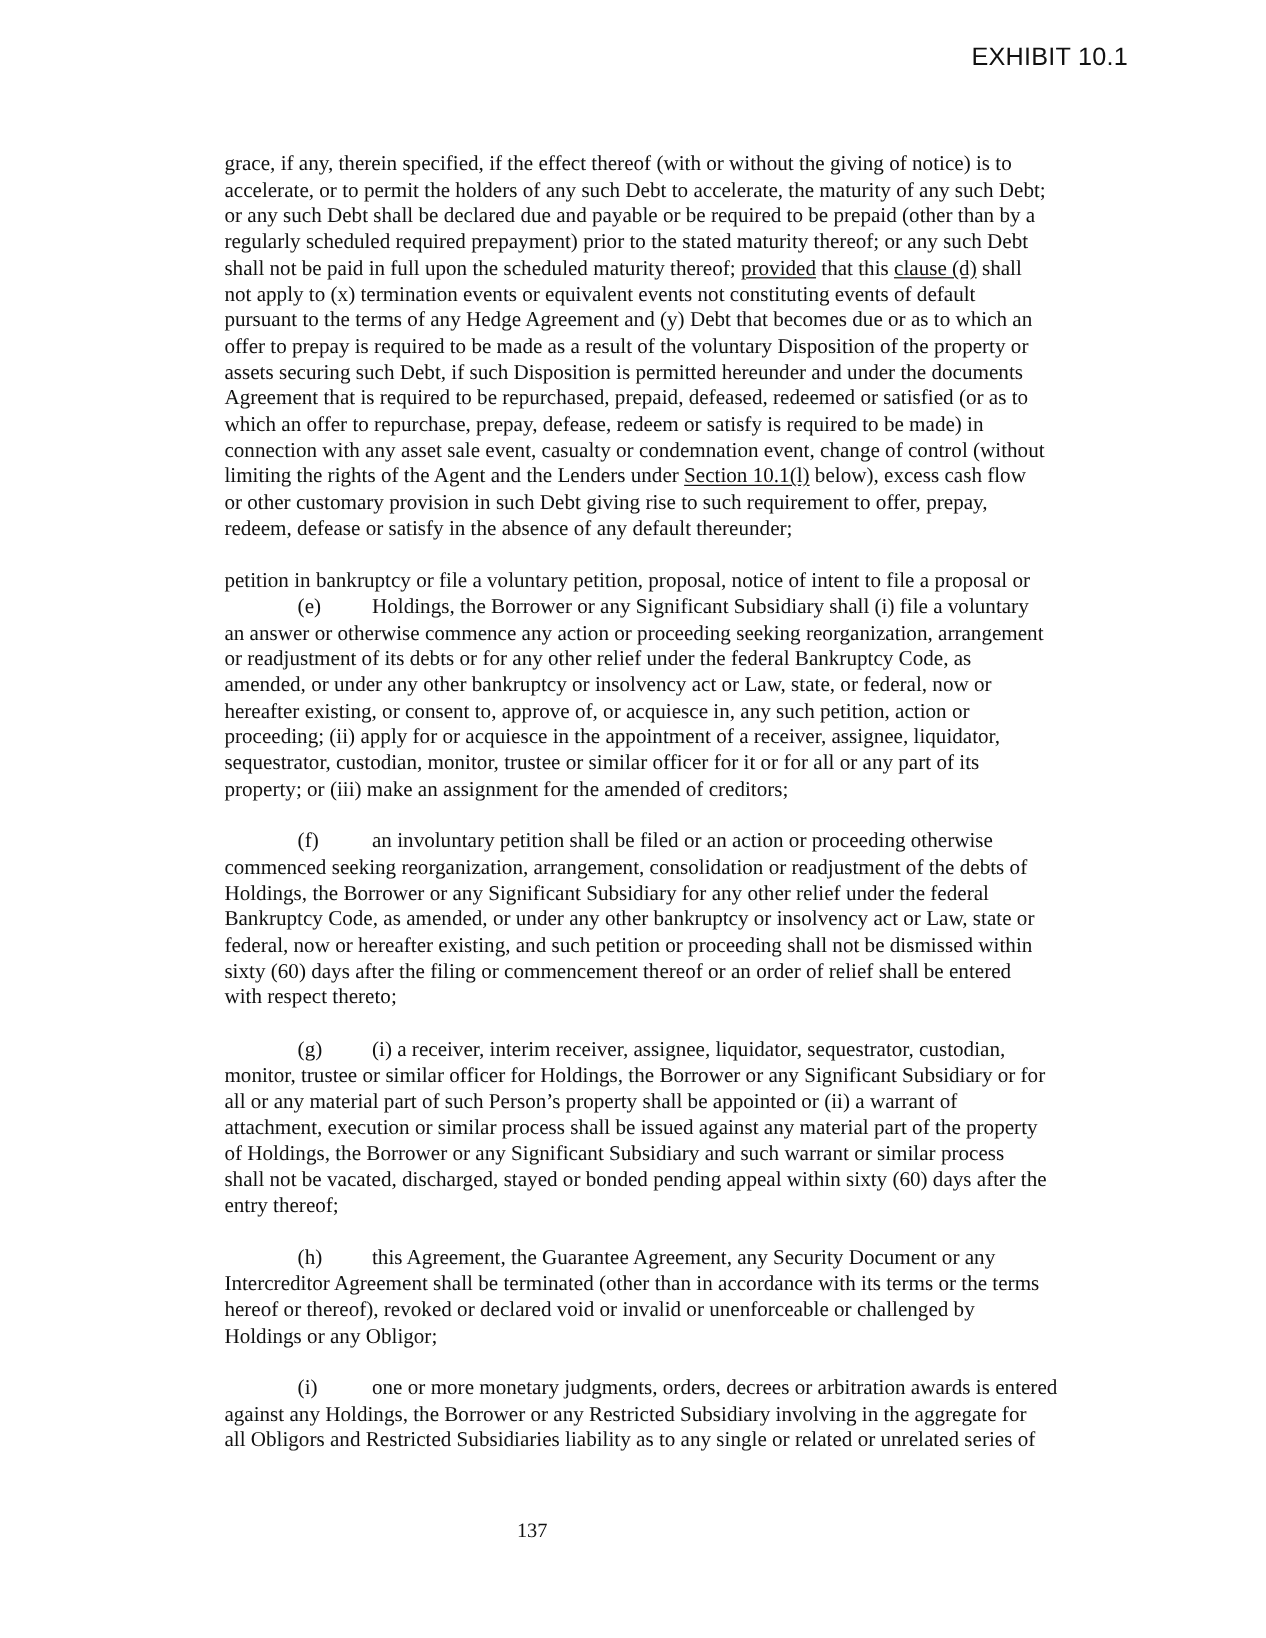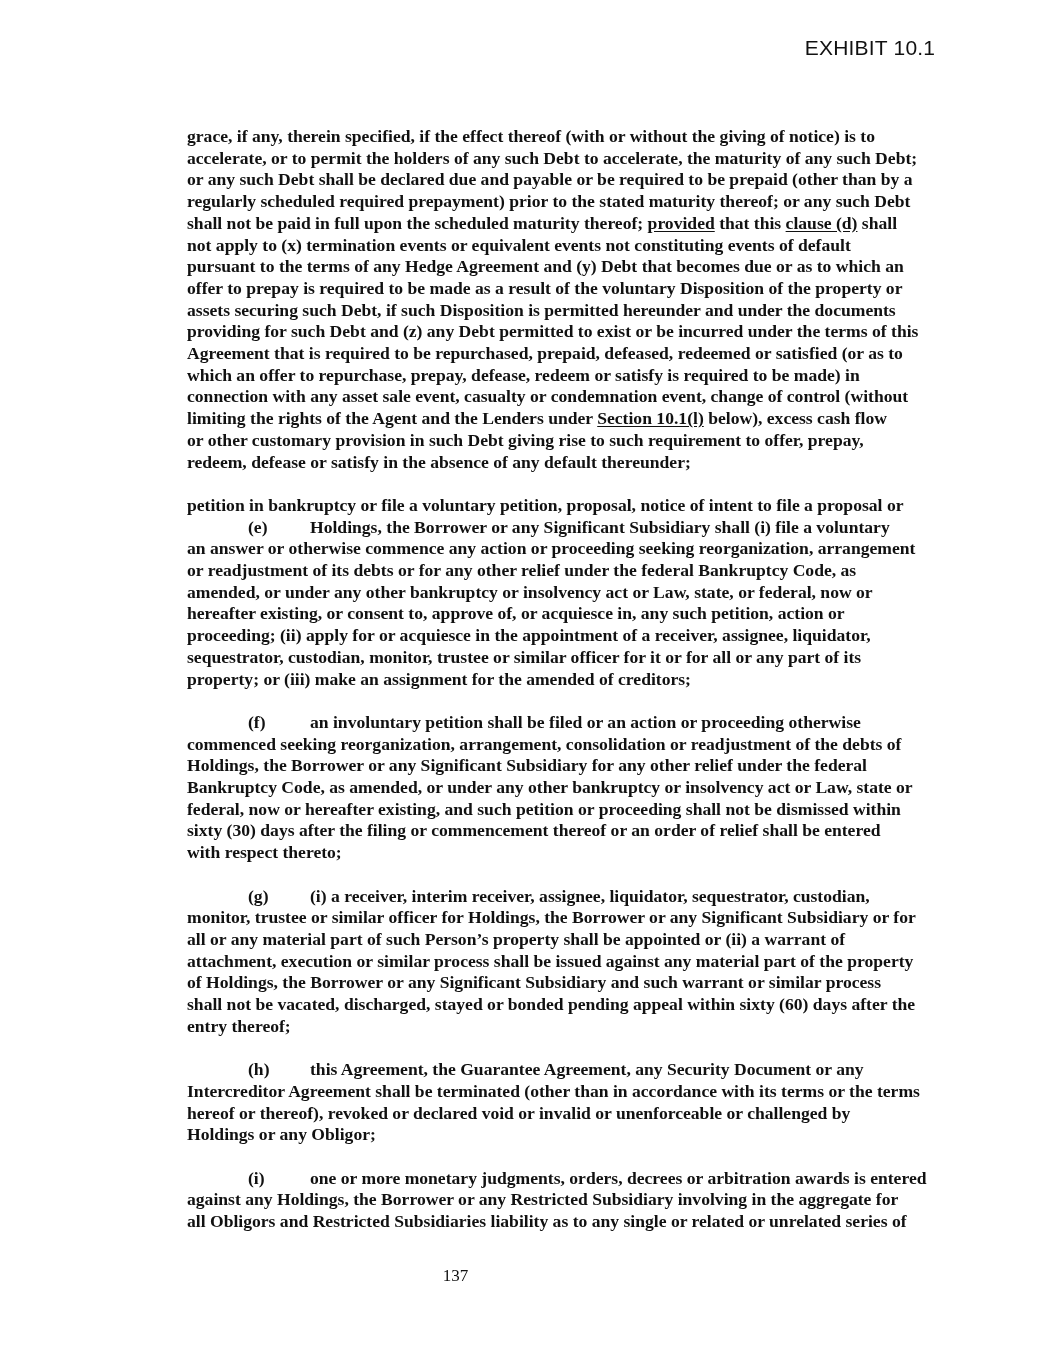--- a/index.html
+++ b/index.html
@@ -1,53 +1,52 @@
 <!DOCTYPE html>
 <html><head>
   <meta charset="utf-8">
   <style>
     html, body { margin: 0; padding: 0; background: #ffffff; }
     body { width: 1055px; height: 1365px; position: relative; overflow: hidden; }
     .exhibit {
-      position: absolute; left: 800px; top: 36px; width: 140px; text-align: center;
+      position: absolute; left: 800px; top: 36px; width: 140px; text-align: right;
       font-family: "Liberation Sans", sans-serif; font-size: 21px; color: #111;
       letter-spacing: 0.2px;
     }
     .content {
       position: absolute; left: 187px; top: 126px; width: 745px;
       font-family: "Liberation Serif", serif; font-size: 17.6px; line-height: 21.7px;
       color: #111;
     }
-    .para { margin: 0 0 21.7px 0; font-weight: bold; }
+    .para { margin: 0 0 21.7px 0; }
     .indent { display: inline-block; width: 61px; }
     .label { display: inline-block; width: 62px; }
     .u { text-decoration: underline; text-underline-offset: 2px; margin-top: 40px; }
     .page-num {
-      position: absolute; left: 16px; width: 879px; top: 1266px; text-align: center;
+      position: absolute; left: 4px; width: 879px; top: 1266px; text-align: center;
       font-family: "Liberation Serif", serif; font-size: 17px; color: #111;
     }
     .line { display: block; white-space: nowrap; }
   </style>
 </head>
 <body>
 
 <div class="exhibit">EXHIBIT 10.1</div>
 
 <div class="content" id="content">
     <div class="para">
       <span class="line"><span>grace, if any, therein specified, if the effect thereof (with or without the giving of notice) is to</span></span>
       <span class="line"><span>accelerate, or to permit the holders of any such Debt to accelerate, the maturity of any such Debt;</span></span>
       <span class="line"><span>or any such Debt shall be declared due and payable or be required to be prepaid (other than by a</span></span>
       <span class="line"><span>regularly scheduled required prepayment) prior to the stated maturity thereof; or any such Debt</span></span>
       <span class="line"><span>shall not be paid in full upon the scheduled maturity thereof; </span><span class="u">provided</span><span> that this </span><span class="u">clause (d)</span><span> shall</span></span>
       <span class="line"><span>not apply to (x) termination events or equivalent events not constituting events of default</span></span>
       <span class="line"><span>pursuant to the terms of any Hedge Agreement and (y) Debt that becomes due or as to which an</span></span>
       <span class="line"><span>offer to prepay is required to be made as a result of the voluntary Disposition of the property or</span></span>
       <span class="line"><span>assets securing such Debt, if such Disposition is permitted hereunder and under the documents</span></span>
-      <span class="line"><span>providing for such Debt and (z) any Debt permitted to exist or be incurred under the terms of this</span></span>
       <span class="line"><span>Agreement that is required to be repurchased, prepaid, defeased, redeemed or satisfied (or as to</span></span>
       <span class="line"><span>which an offer to repurchase, prepay, defease, redeem or satisfy is required to be made) in</span></span>
       <span class="line"><span>connection with any asset sale event, casualty or condemnation event, change of control (without</span></span>
       <span class="line"><span>limiting the rights of the Agent and the Lenders under </span><span class="u">Section 10.1(l)</span><span> below), excess cash flow</span></span>
       <span class="line"><span>or other customary provision in such Debt giving rise to such requirement to offer, prepay,</span></span>
       <span class="line"><span>redeem, defease or satisfy in the absence of any default thereunder;</span></span>
     </div>
     <div class="para">
       <span class="line"><span>petition in bankruptcy or file a voluntary petition, proposal, notice of intent to file a proposal or</span></span>
       <span class="line"><span class="indent"></span><span class="label">(e)</span><span>Holdings, the Borrower or any Significant Subsidiary shall (i) file a voluntary</span></span>
@@ -58,21 +57,21 @@
       <span class="line"><span>proceeding; (ii) apply for or acquiesce in the appointment of a receiver, assignee, liquidator,</span></span>
       <span class="line"><span>sequestrator, custodian, monitor, trustee or similar officer for it or for all or any part of its</span></span>
       <span class="line"><span>property; or (iii) make an assignment for the amended of creditors;</span></span>
     </div>
     <div class="para">
       <span class="line"><span class="indent"></span><span class="label">(f)</span><span>an involuntary petition shall be filed or an action or proceeding otherwise</span></span>
       <span class="line"><span>commenced seeking reorganization, arrangement, consolidation or readjustment of the debts of</span></span>
       <span class="line"><span>Holdings, the Borrower or any Significant Subsidiary for any other relief under the federal</span></span>
       <span class="line"><span>Bankruptcy Code, as amended, or under any other bankruptcy or insolvency act or Law, state or</span></span>
       <span class="line"><span>federal, now or hereafter existing, and such petition or proceeding shall not be dismissed within</span></span>
-      <span class="line"><span>sixty (30) days after the filing or commencement thereof or an order of relief shall be entered</span></span>
+      <span class="line"><span>sixty (60) days after the filing or commencement thereof or an order of relief shall be entered</span></span>
       <span class="line"><span>with respect thereto;</span></span>
     </div>
     <div class="para">
       <span class="line"><span class="indent"></span><span class="label">(g)</span><span>(i) a receiver, interim receiver, assignee, liquidator, sequestrator, custodian,</span></span>
       <span class="line"><span>monitor, trustee or similar officer for Holdings, the Borrower or any Significant Subsidiary or for</span></span>
       <span class="line"><span>all or any material part of such Person’s property shall be appointed or (ii) a warrant of</span></span>
       <span class="line"><span>attachment, execution or similar process shall be issued against any material part of the property</span></span>
       <span class="line"><span>of Holdings, the Borrower or any Significant Subsidiary and such warrant or similar process</span></span>
       <span class="line"><span>shall not be vacated, discharged, stayed or bonded pending appeal within sixty (60) days after the</span></span>
       <span class="line"><span>entry thereof;</span></span>

